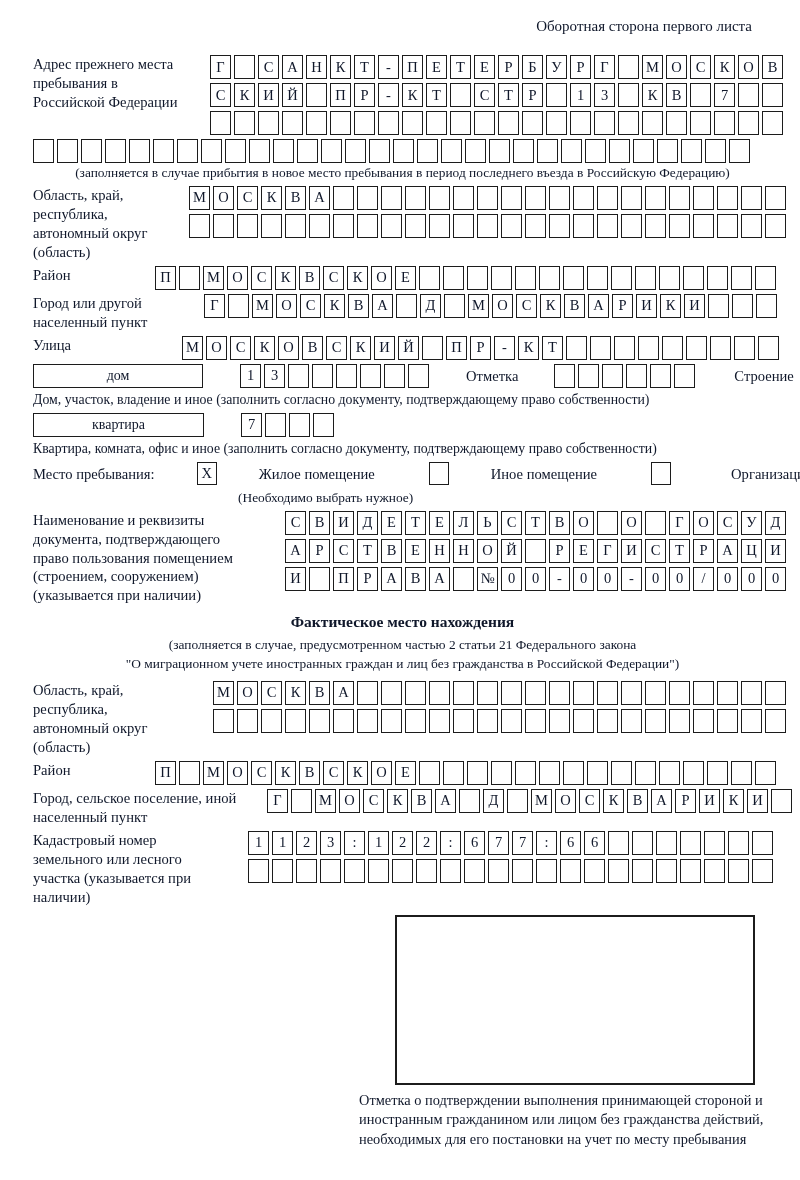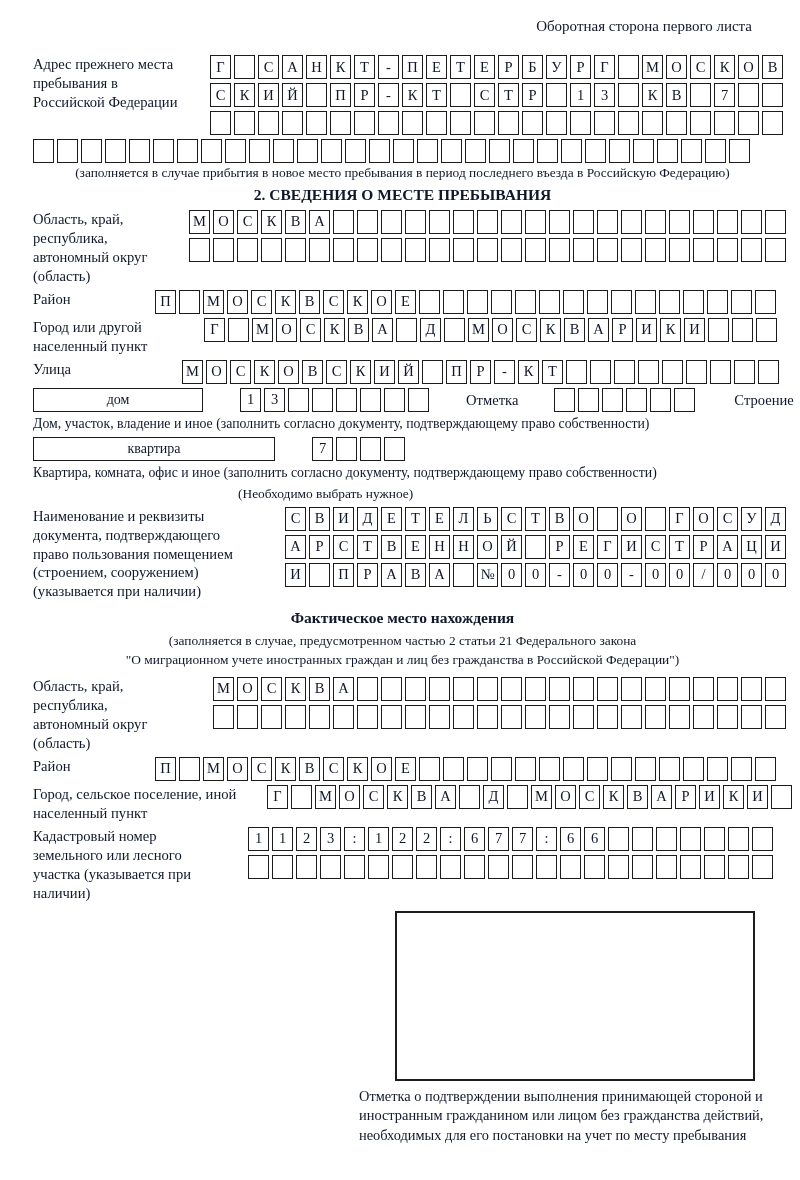--- a/index.html
+++ b/index.html
@@ -155,21 +155,20 @@
       <span class="cell"></span>
       <span class="cell"></span>
       <span class="cell"></span>
       <span class="cell"></span>
       <span class="cell"></span>
       <span class="cell"></span>
       <span class="cell"></span>
     </div>
   <div class="note">(заполняется в случае прибытия в новое место пребывания в период последнего въезда в Российскую Федерацию)</div>
 
-  <div class="sec-title">2. СВЕДЕНИЯ О МЕСТЕ ПРЕБЫВАНИЯ</div>
 
   <div class="frow">
     <div class="flabel w-obl1">Область, край, республика, автономный округ (область)</div>
     <div class="cellrows">
       <div class="cellrow">
           <span class="cell">М</span>
           <span class="cell">О</span>
           <span class="cell">С</span>
           <span class="cell">К</span>
           <span class="cell">В</span>
@@ -342,30 +341,39 @@
     <div class="cellrow">
         <span class="cell">1</span>
         <span class="cell"></span>
         <span class="cell"></span>
         <span class="cell"></span>
       </div>
   </div>
   <div class="note-left">Дом, участок, владение и иное (заполнить согласно документу, подтверждающему право собственности)</div>
 
   <div class="frow">
-    <div class="fieldbox" style="width:242px; margin-right:7px;">квартира</div>
+    <div class="fieldbox" style="width:171px; margin-right:7px;">квартира</div>
     <div class="cellrow">
         <span class="cell">7</span>
         <span class="cell"></span>
         <span class="cell"></span>
         <span class="cell"></span>
       </div>
   </div>
   <div class="note-left">Квартира, комната, офис и иное (заполнить согласно документу, подтверждающему право собственности)</div>
 
+  <div class="frow mt2">
+    <div class="inline-lbl">Место пребывания:</div>
+    <div class="checkbox" style="margin-left:12px;">X</div>
+    <div class="inline-lbl" style="margin-left:12px;">Жилое помещение</div>
+    <div class="checkbox" style="margin-left:24px;"></div>
+    <div class="inline-lbl" style="margin-left:12px;">Иное помещение</div>
+    <div class="checkbox" style="margin-left:24px;"></div>
+    <div class="inline-lbl" style="margin-left:30px;">Организация</div>
+  </div>
   <div class="note-left" style="margin-left:205px; font-size:13.4px;">(Необходимо выбрать нужное)</div>
 
   <div class="frow">
     <div class="flabel w-doc">Наименование и реквизиты документа, подтверждающего право пользования помещением (строением, сооружением) (указывается при наличии)</div>
     <div class="cellrows">
       <div class="cellrow">
           <span class="cell">С</span>
           <span class="cell">В</span>
           <span class="cell">И</span>
           <span class="cell">Д</span>

